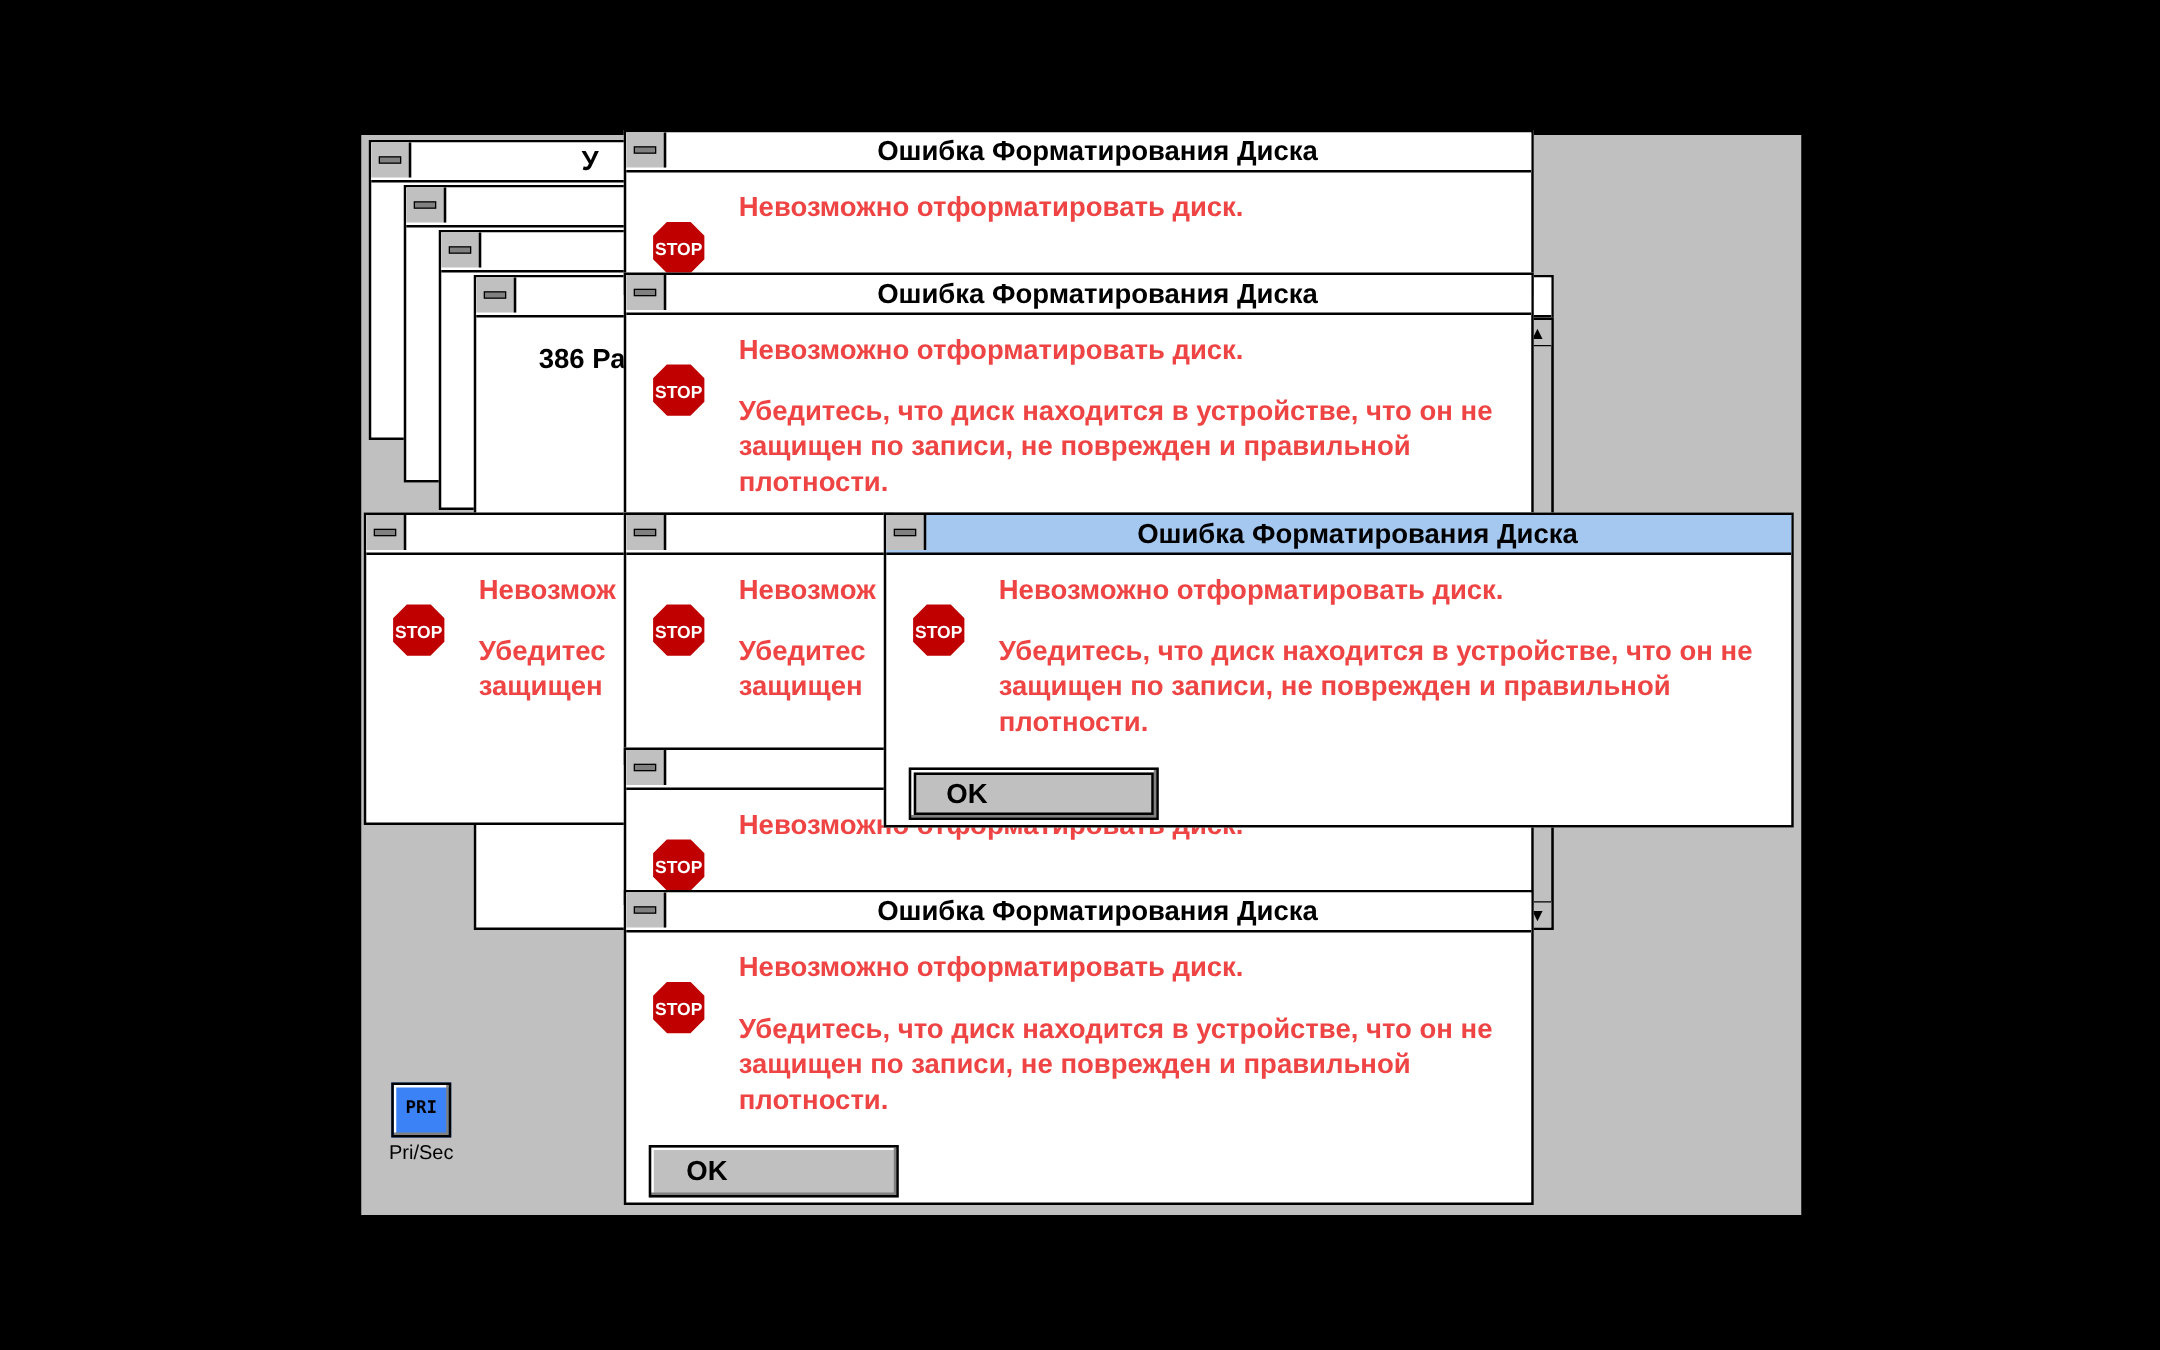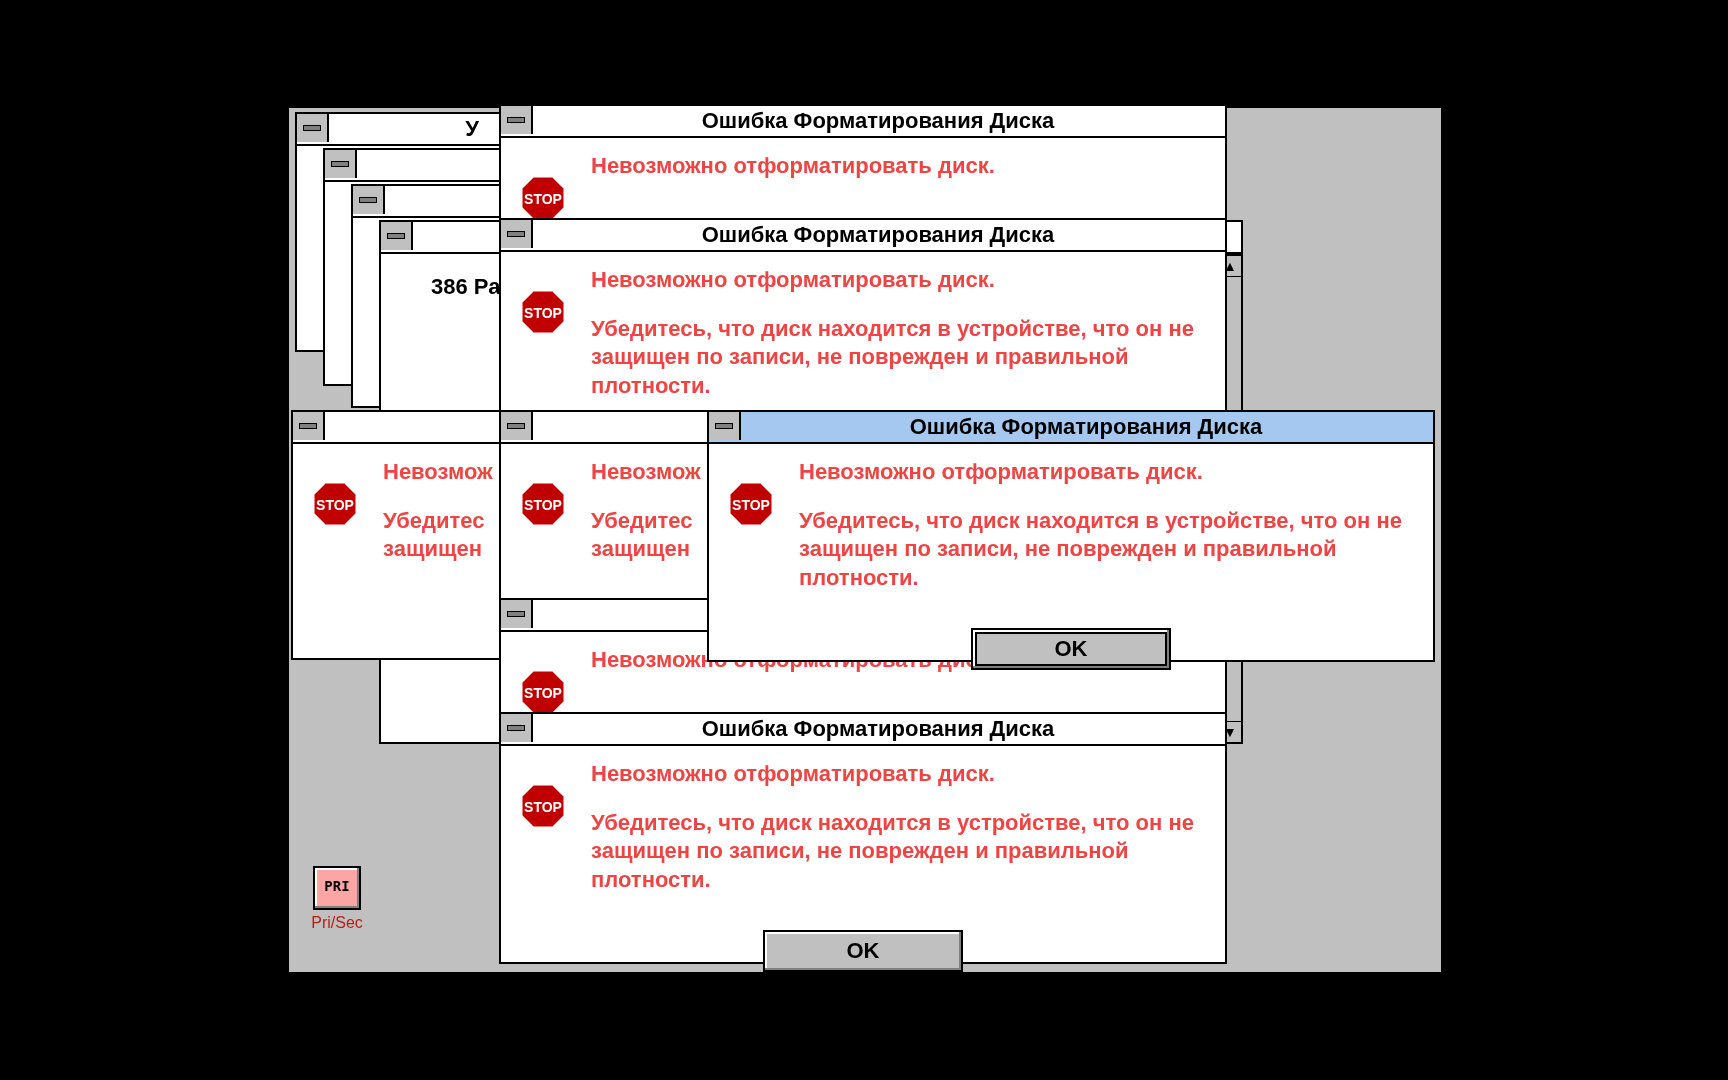--- a/index.html
+++ b/index.html
@@ -85,22 +85,22 @@
   }
   .stopicon svg { display:block; }
   .msgtext {
     font-size: 22px;
     font-weight: bold;
     line-height: 1.3;
     color:#ef4444;
   }
   .msgtext .line1 { margin-bottom: 20px; }
   .btnrow {
-    text-align: center;
-    margin-top: 36px;
+    text-align: left;
+    margin-top: 22px;
   }
   .btn {
     display: inline-block;
     min-width: 140px;
     padding: 6px 28px;
     font-size: 22px;
     font-weight: bold;
     background: #c0c0c0;
     border: 2px solid #000;
     box-shadow: inset -2px -2px 0 #808080, inset 2px 2px 0 #fff;
@@ -131,25 +131,25 @@
   .vscrollstub .arrow.up { top:0; border-bottom:1px solid #000;}
   .vscrollstub .arrow.dn { bottom:0; border-top:1px solid #000;}
   
   .deskicon {
     position:absolute;
     width:60px;
     text-align:center;
   }
   .deskicon .box {
     width:44px;height:40px;margin:0 auto 4px;
-    background:#fca5a5;border:2px solid #000;
+    background:#3b82f6;border:2px solid #000;
     box-shadow: inset -2px -2px 0 #808080, inset 2px 2px 0 #fff;
     font-size:14px; font-weight:bold; line-height:36px; font-family:monospace;
   }
-  .deskicon .lbl { font-size:16px; color:#b91c1c;text-align:center; }
+  .deskicon .lbl { font-size:16px; color:#000000;text-align:center; }
   
   .watermark {
     position:absolute;
     top:4px; left:50%; transform:translateX(-50%);
     font-family: Arial, sans-serif;
     font-size:20px;
     font-weight:bold;
     color:#fff;
     text-shadow: 1px 1px 2px #000, -1px -1px 2px #000;
     letter-spacing:1px;

